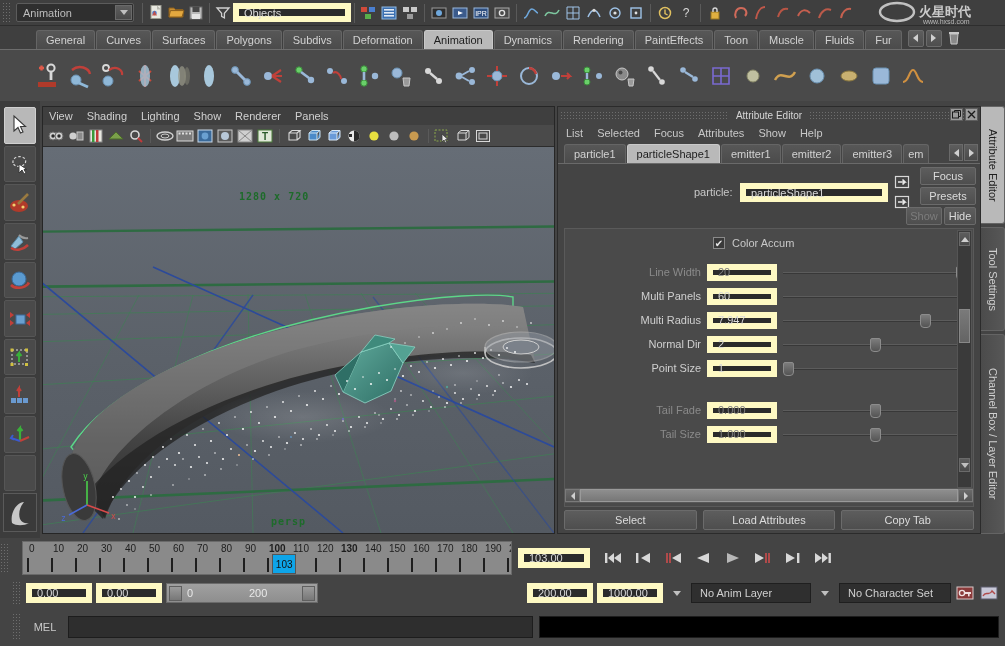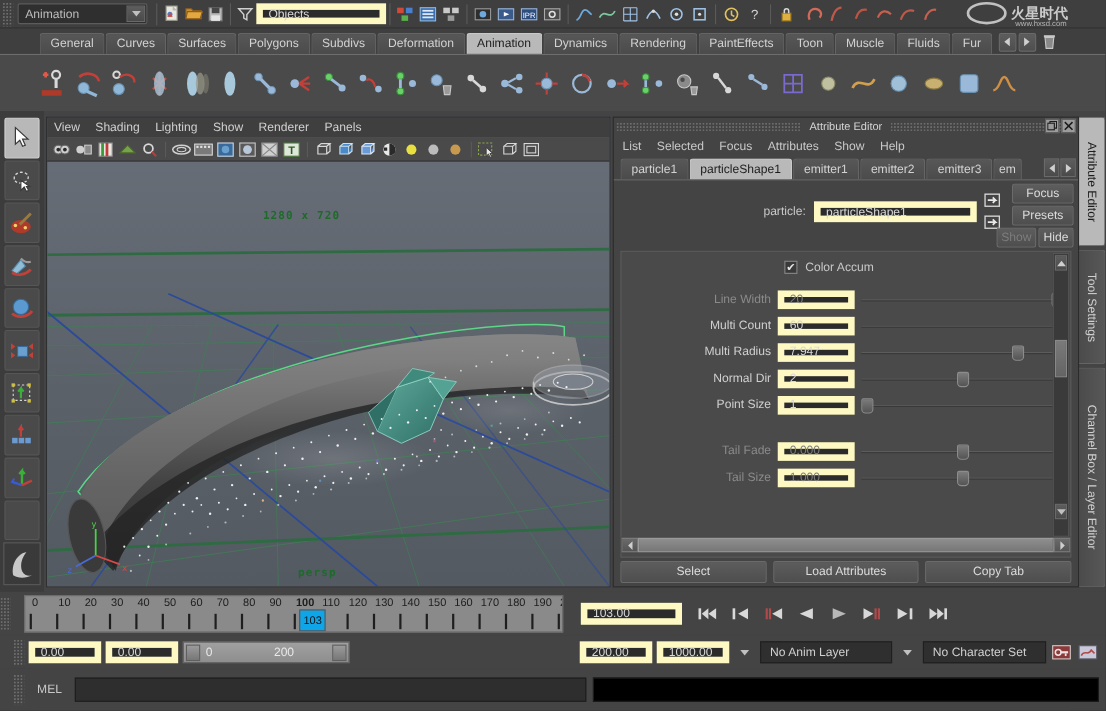--- a/index.html
+++ b/index.html
@@ -160,21 +160,21 @@
     color: #d0d0d0; font-size: 11px; cursor: pointer; padding: 6px 0;
   }
   .vtab.active { background: #b9b9b9; color: #1d1d1d; }
 
   
   .timeline { position: absolute; left: 0; top: 538px; width: 1005px; height: 40px; background: #444444; display: flex; align-items: center; }
   .tl-ruler { position: relative; height: 34px; background: #8a8a8a; border: 1px solid #6a6a6a; margin-left: 12px; flex: 0 0 auto; width: 490px; overflow: hidden; }
   .tl-tick { position: absolute; bottom: 2px; width: 2px; height: 14px; background: #1e1e1e; }
   .tl-num { position: absolute; top: 1px; font-size: 10px; color: #1d1d1d; }
   .tl-cursor { position: absolute; top: 12px; height: 20px; background: #0ea5e9; border: 1px solid #555; display:flex;align-items:center;justify-content:center;font-size:10px;color:#111; }
-  .tl-frame { width: 92px; height: 20px; margin-left: 16px; }
+  .tl-frame { width: 72px; height: 20px; margin-left: 6px; }
   .tl-trans { display: flex; align-items: center; gap: 4px; margin-left: 10px; }
   .tbtn { width: 26px; height: 22px; display: flex; align-items: center; justify-content: center; cursor: pointer; }
 
   
   .rangebar { position: absolute; left: 0; top: 578px; width: 1005px; height: 30px; background: #444444; display: flex; align-items: center; gap: 4px; padding-left: 12px; }
   .rangefield { width: 66px; height: 20px; }
   .range-track { width: 152px; height: 20px; background: linear-gradient(#a0a0a0,#8e8e8e); border: 1px solid #6a6a6a; position: relative; display: flex; align-items: center; justify-content: space-between; padding: 0 2px; }
   .range-cap { width: 13px; height: 15px; background: linear-gradient(#9b9b9b,#777); border: 1px solid #5f5f5f; cursor: pointer; }
   .range-lbl { position: absolute; font-size: 11px; color: #e8e8e8; }
   .dd-box { background: #2f2f2f; border: 1px solid #1f1f1f; height: 20px; display: flex; align-items: center; padding: 0 8px; color: #d0d0d0; }
@@ -1190,21 +1190,21 @@
         <div class="field attr-field dim">
             <span>20</span>
           </div>
         <div class="slider-track">
             <div class="slider-line"></div>
             <div class="slider-handle" style="left:95%;"></div>
           </div>
       </div>
 
       <div class="attr-row">
-        <div class="attr-label">Multi Count</div>
+        <div class="attr-label">Multi Panels</div>
         <div class="field attr-field">
             <span>60</span>
           </div>
         <div class="slider-track">
             <div class="slider-line"></div>
             <div class="slider-handle" style="left:97%;"></div>
           </div>
       </div>
 
       <div class="attr-row">
@@ -1332,21 +1332,21 @@
         <div class="tl-num" style="left: 198px;">80</div>
         <div class="tl-tick" style="left: 220px;"></div>
         <div class="tl-num" style="left: 222px;">90</div>
         <div class="tl-tick" style="left: 244px;"></div>
         <div class="tl-num" style="left: 246px; font-weight: bold;">100</div>
         <div class="tl-tick" style="left: 268px;"></div>
         <div class="tl-num" style="left: 270px;">110</div>
         <div class="tl-tick" style="left: 292px;"></div>
         <div class="tl-num" style="left: 294px;">120</div>
         <div class="tl-tick" style="left: 316px;"></div>
-        <div class="tl-num" style="left: 318px;">130</div>
+        <div class="tl-num" style="left: 318px; font-weight: bold;">130</div>
         <div class="tl-tick" style="left: 340px;"></div>
         <div class="tl-num" style="left: 342px;">140</div>
         <div class="tl-tick" style="left: 364px;"></div>
         <div class="tl-num" style="left: 366px;">150</div>
         <div class="tl-tick" style="left: 388px;"></div>
         <div class="tl-num" style="left: 390px;">160</div>
         <div class="tl-tick" style="left: 412px;"></div>
         <div class="tl-num" style="left: 414px;">170</div>
         <div class="tl-tick" style="left: 436px;"></div>
         <div class="tl-num" style="left: 438px;">180</div>

